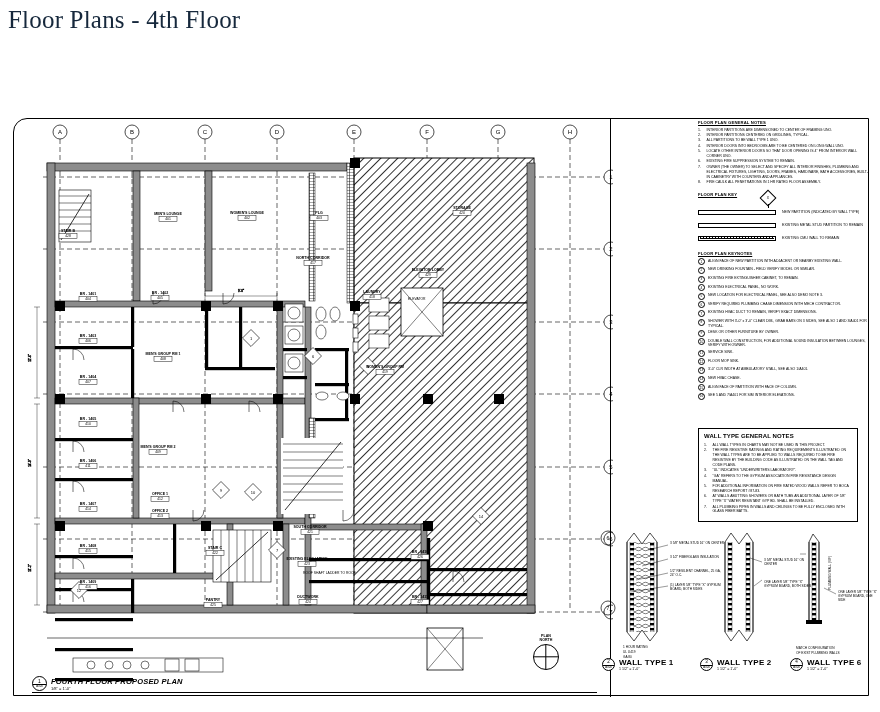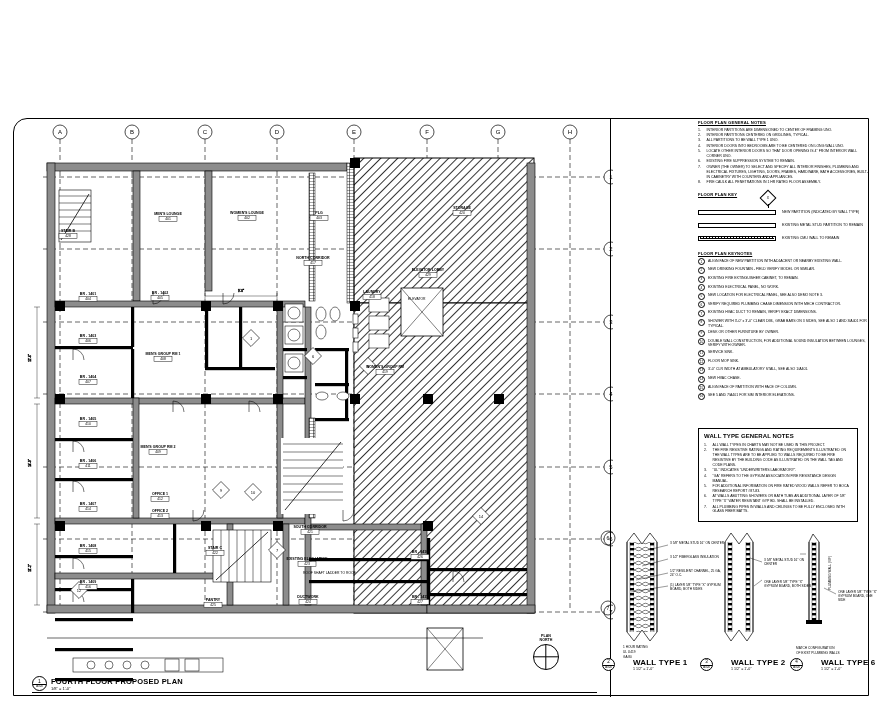--- a/index.html
+++ b/index.html
@@ -95,60 +95,61 @@
   .wt-notes {
     position:absolute; left:698px; top:428px; width:160px;
     border:1px solid #000; background:#fff; padding:4px 5px 6px 5px;
   }
   .wt-notes h4 {
     margin:0 0 4px 0; font-size:6px; font-weight:bold; letter-spacing:.1px;
   }
 
   
   .wt-details { position:absolute; left:600px; top:528px; width:280px; height:150px; }
-  .wt-title-row { position:absolute; display:flex; align-items:center; gap:18px; }
+  .wt-title-row { position:absolute; display:flex; align-items:center; gap:4px; }
   .wt-bubble {
     width:13px; height:13px; border:.9px solid #000; border-radius:50%;
     display:flex; flex-direction:column; align-items:center; justify-content:center;
     background:#fff; flex:none;
   }
   .wt-bubble .top { font-size:4.5px; line-height:1; border-bottom:.6px solid #000; width:100%; text-align:center; padding-bottom:.5px;}
   .wt-bubble .bot { font-size:2.8px; line-height:1; padding-top:.5px;}
   .wt-name { font-size:8px; font-weight:bold; letter-spacing:.2px; }
   .wt-scale { font-size:3.6px; }
   .wt-label { position:absolute; font-size:3.2px; line-height:1.3; color:#000; }
 
   
   .titleblock { position:absolute; left:32px; top:676px; display:flex; align-items:center; gap:4px;}
   .tb-bubble{
     width:15px;height:15px;border:1px solid #000;border-radius:50%;
     display:flex;flex-direction:column;align-items:center;justify-content:center;background:#fff;
   }
   .tb-bubble .top{font-size:5px;line-height:1;border-bottom:.6px solid #000;width:100%;text-align:center;}
   .tb-bubble .bot{font-size:2.8px;line-height:1;}
-  .tb-name{font-size:7.5px;font-weight:bold;letter-spacing:.2px;}
+  .tb-name{font-size:7.5px;font-weight:bold;letter-spacing:.2px;font-style:italic;}
   .tb-scale{font-size:4px;}
   .tb-rule{position:absolute;left:32px;top:692px;width:565px;height:1.2px;background:#000;}
   .tb-rule2{position:absolute;left:32px;top:694.5px;width:565px;height:.5px;background:#000;}
 
   
   .plan-north { position:absolute; left:524px; top:634px; width:44px; text-align:center; }
   .pn-text{ font-size:3.6px; font-weight:bold; line-height:1.2; }
   .pn-circle{
     width:26px;height:26px;border:1px solid #000;border-radius:50%;
     margin:1px auto 0; position:relative;
   }
   .pn-circle::before{content:"";position:absolute;left:50%;top:0;width:1.4px;height:100%;background:#000;transform:translateX(-50%);}
   .pn-circle::after{content:"";position:absolute;top:50%;left:0;height:1.4px;width:100%;background:#000;transform:translateY(-50%);}
 </style>
 </head>
 <body>
 
 <div id="root">
 
+  <div class="page-title">Floor Plans - 4th Floor</div>
 
   <div class="sheet">
     <div class="sheet-inner-line"></div>
   </div>
 
   <div class="plan">
     <svg width="600" height="578" viewBox="0 0 600 578" xmlns="http://www.w3.org/2000/svg">
       <defs>
         <pattern id="diag" width="6" height="6" patternUnits="userSpaceOnUse" patternTransform="rotate(45)">
           <rect width="6" height="6" fill="#fff"></rect>

